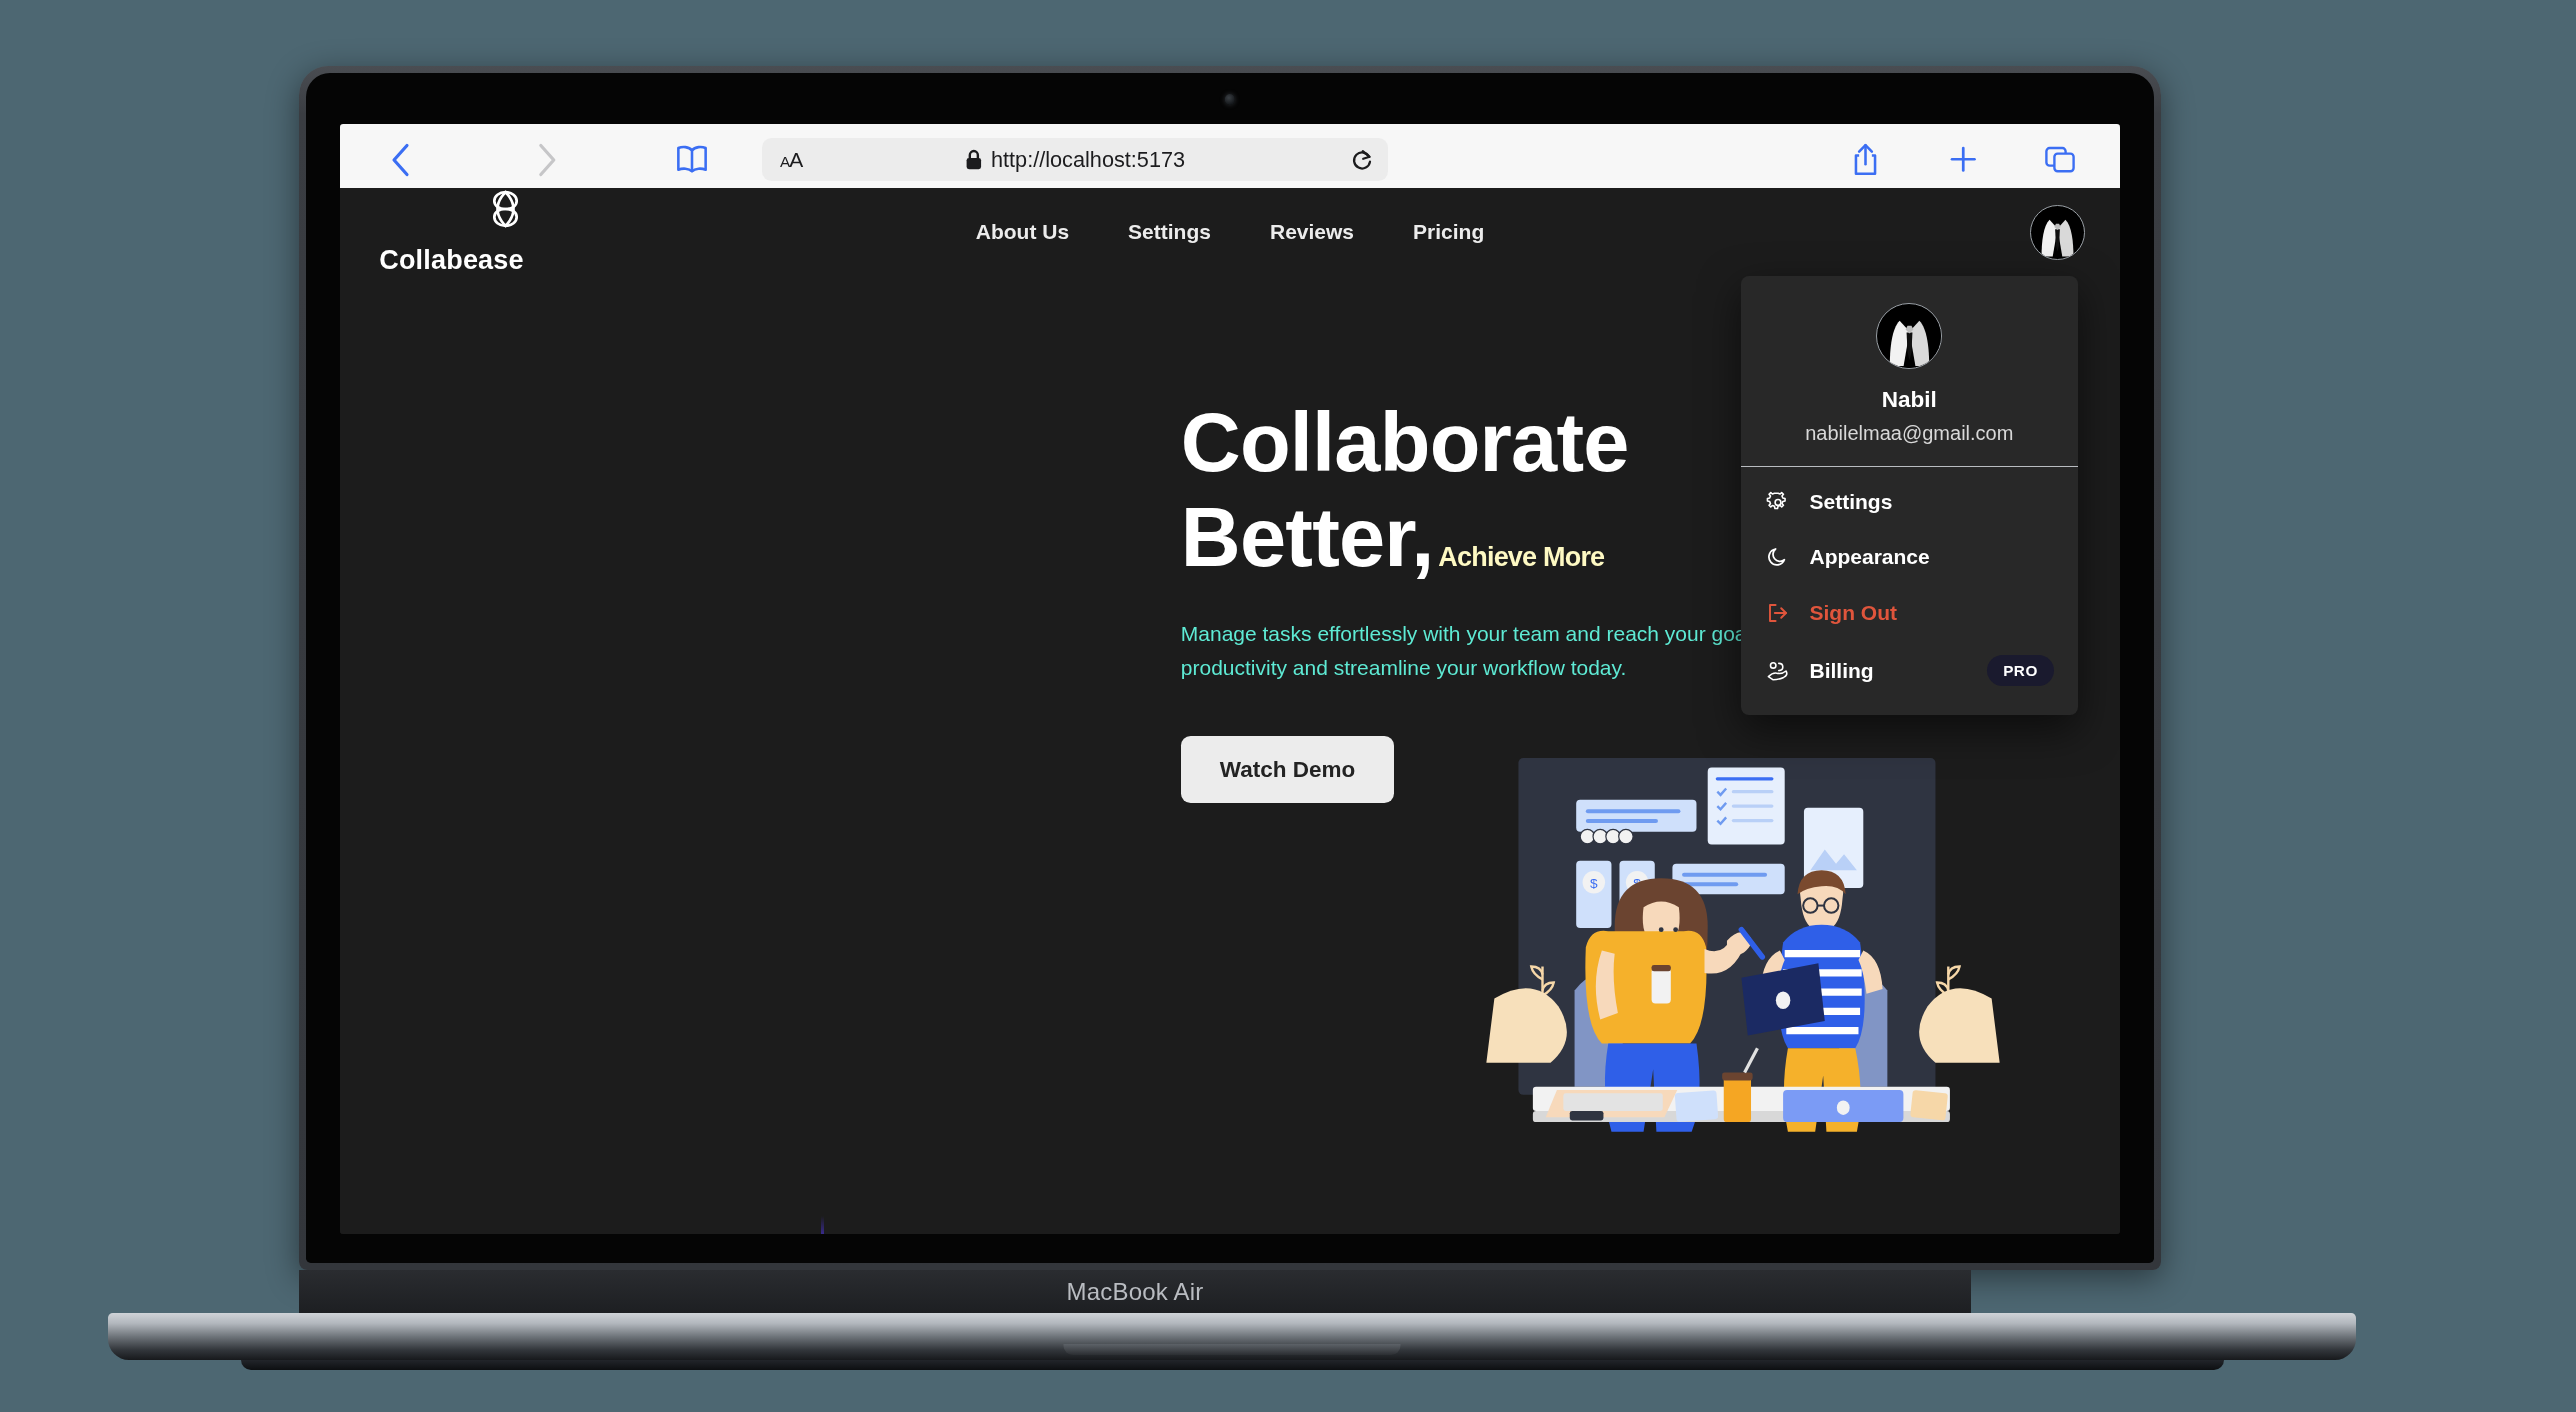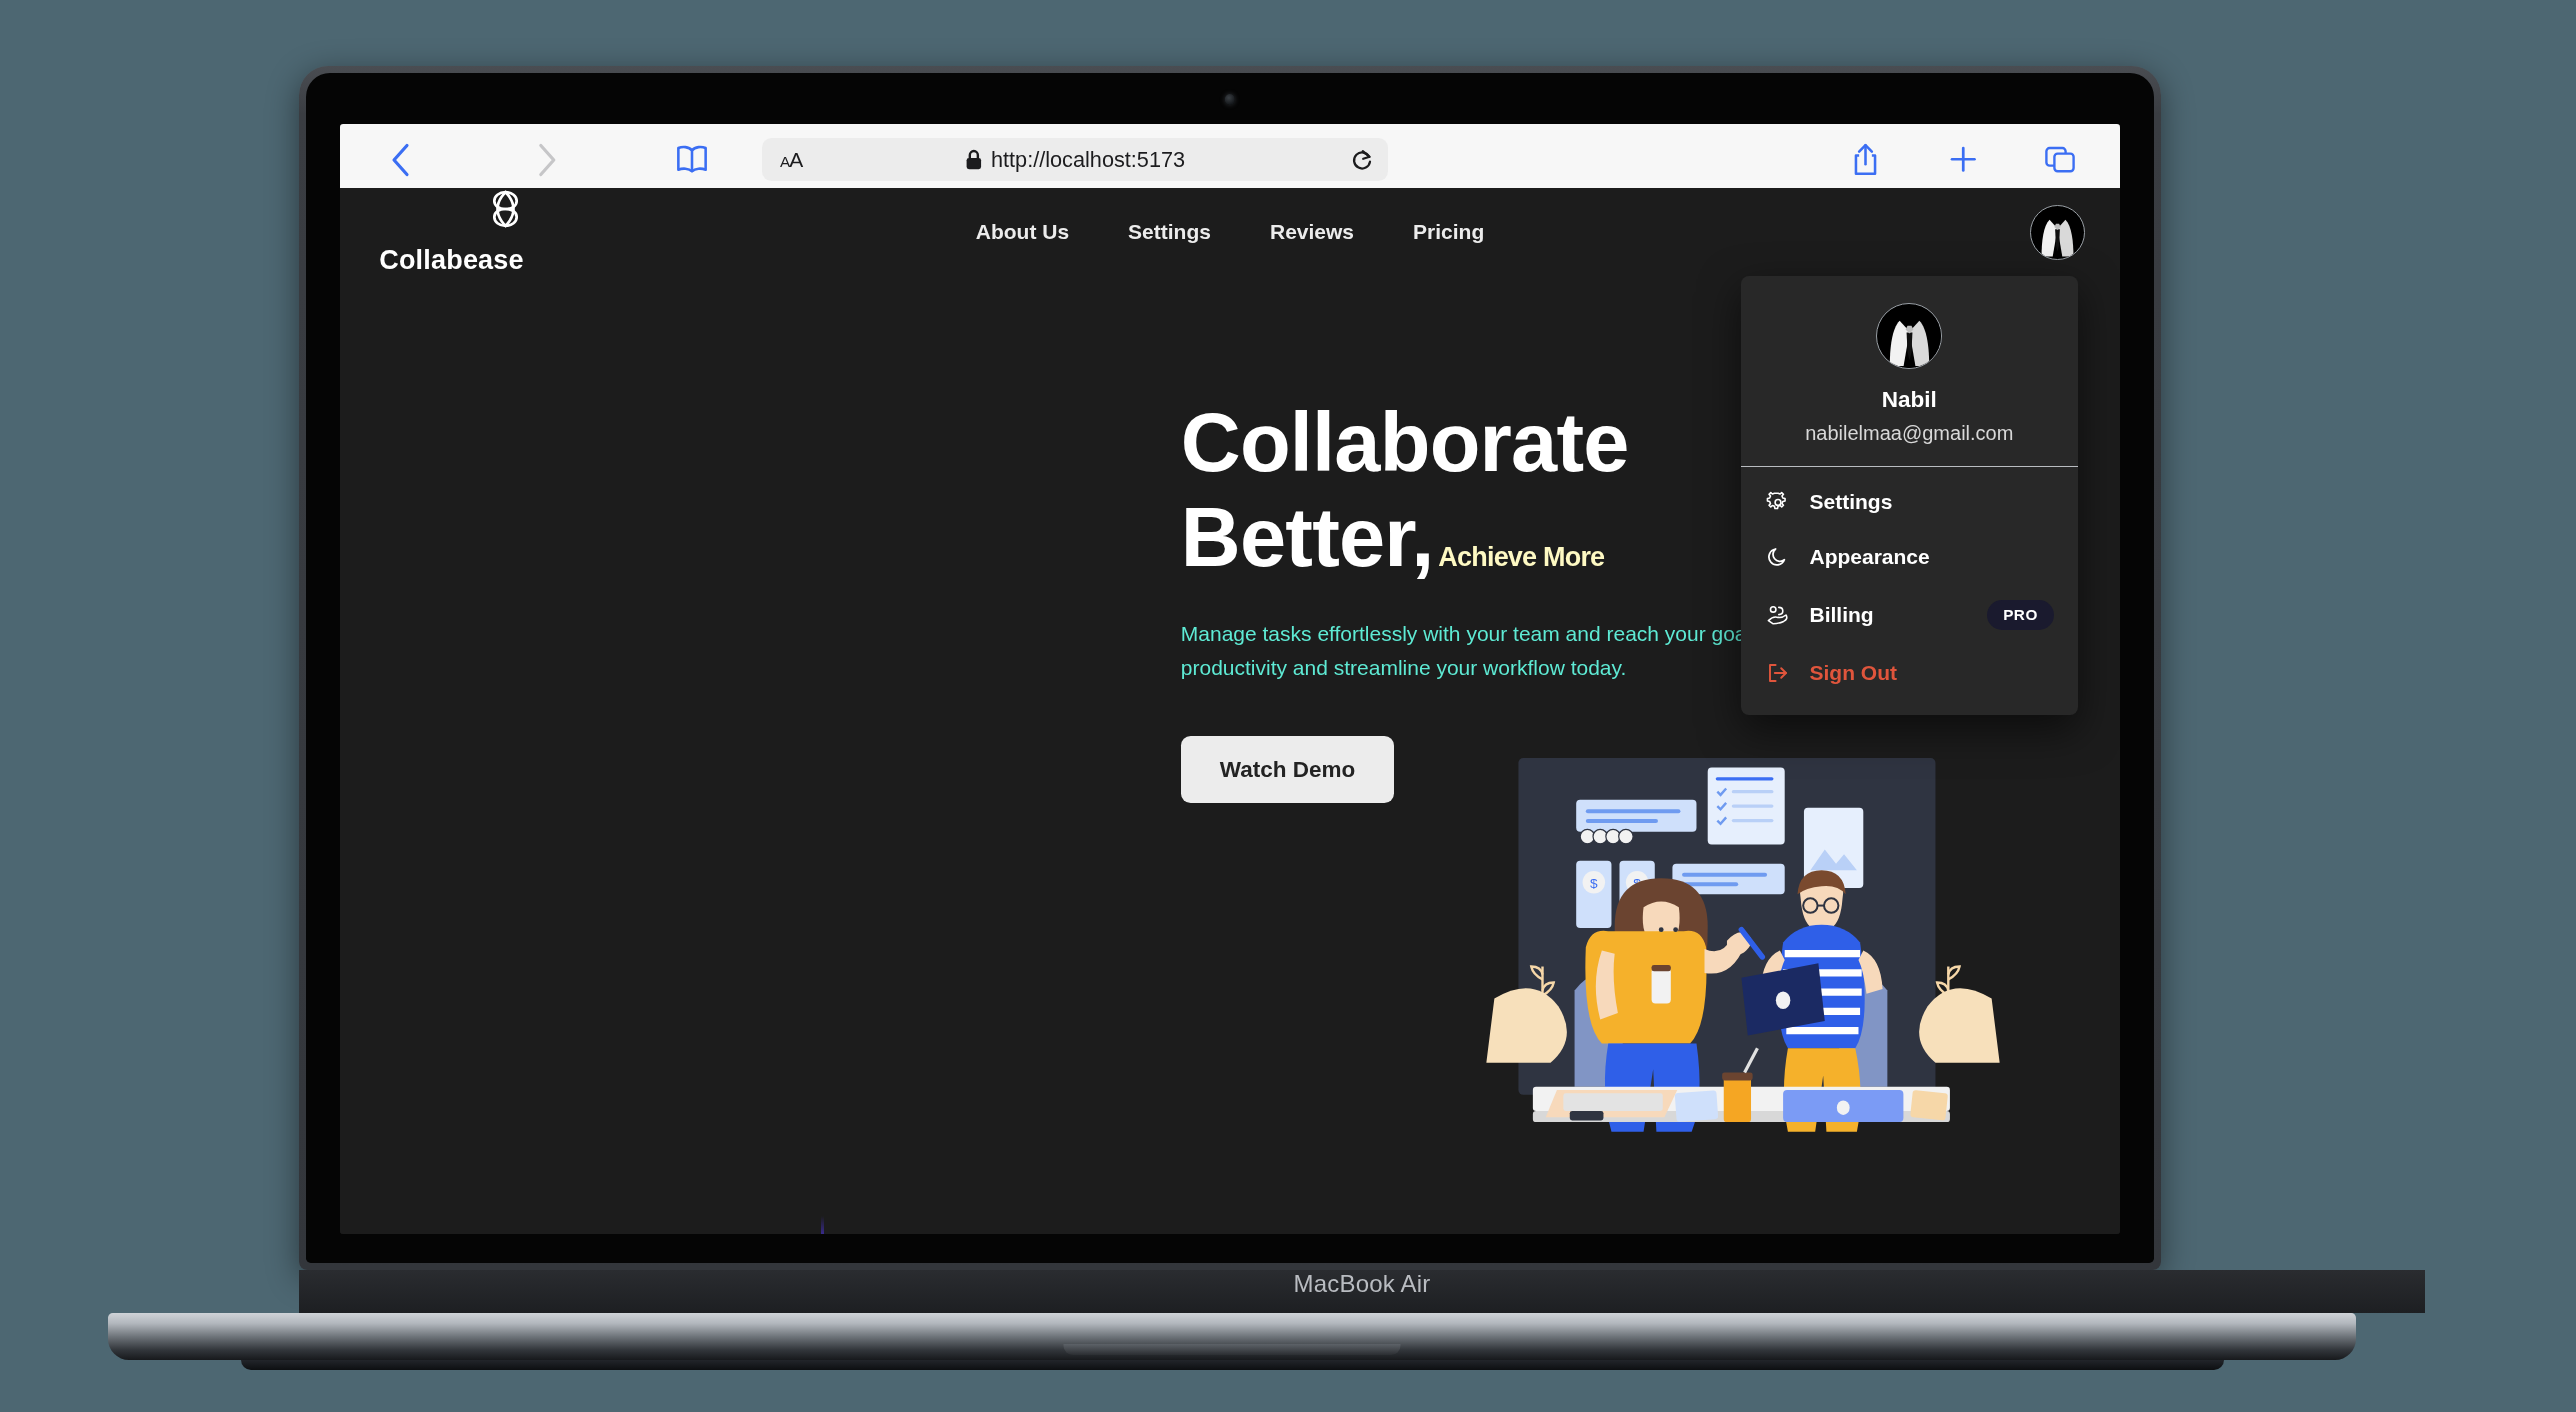--- a/index.html
+++ b/index.html
@@ -38,23 +38,23 @@
   .screen {
     width: 100%; height: 100%;
     background: #1c1c1c;
     border-radius: 3.2px;
     overflow: hidden;
     position: relative;
   }
 
   .laptop-chin {
     position: absolute; left: 299px; top: 1270px;
-    width: 2126px; height: 43px;
+    width: 1672px; height: 43px;
     background: linear-gradient(180deg,#2a2c30 0%, #1d1f22 100%);
-    display: flex; align-items: flex-start; justify-content: center;
+    display: flex; align-items: center; justify-content: center;
   }
   .chin-label {
     color: #b9bcc1; font-size: 24px; letter-spacing: 0.2px;
     font-family: "Liberation Sans", sans-serif;
   }
   .laptop-base {
     position: absolute; left: 108px; top: 1313px;
     width: 2248px; height: 47px;
     background: linear-gradient(180deg,#cfd3d7 0%, #b2b7bd 22%, #6a7076 52%, #33373c 78%, #17191c 100%);
     border-radius: 4.8px 4.8px 21px 21px;
@@ -462,42 +462,42 @@
 
             <div class="dd-item">
               <span class="ic">
                 <svg width="24" height="24" viewBox="0 0 30 30">
                   <path d="M23 18.5 A10 10 0 1 1 12 5 A8 8 0 0 0 23 18.5 Z" fill="none" stroke="#fff" stroke-width="2.2" stroke-linejoin="round"></path>
                 </svg>
               </span>
               <span>Appearance</span>
             </div>
 
+            <div class="dd-item danger">
+              <span class="ic">
+                <svg width="24" height="24" viewBox="0 0 30 30">
+                  <path d="M12 5 H5 V25 H12" fill="none" stroke="#e0553c" stroke-width="2.4" stroke-linecap="round" stroke-linejoin="round"></path>
+                  <line x1="11" y1="15" x2="25" y2="15" stroke="#e0553c" stroke-width="2.4" stroke-linecap="round"></line>
+                  <path d="M19 9 L25 15 L19 21" fill="none" stroke="#e0553c" stroke-width="2.4" stroke-linecap="round" stroke-linejoin="round"></path>
+                </svg>
+              </span>
+              <span>Sign Out</span>
+            </div>
+
             <div class="dd-item">
               <span class="ic">
                 <svg width="24" height="24" viewBox="0 0 30 30">
                   <circle cx="9" cy="8" r="3.4" fill="none" stroke="#fff" stroke-width="2"></circle>
                   <path d="M16 5.5 q5 0 5 4.5 q0 4.5 -5 4.5" fill="none" stroke="#fff" stroke-width="2" stroke-linecap="round"></path>
                   <path d="M3 22 q6 -6 12 -4 q5 1 10 -3 q3 5 -3 8 q-7 3 -13 3 z" fill="none" stroke="#fff" stroke-width="2" stroke-linejoin="round"></path>
                 </svg>
               </span>
               <span>Billing</span>
               <span class="pro-badge">PRO</span>
             </div>
-
-            <div class="dd-item danger">
-              <span class="ic">
-                <svg width="24" height="24" viewBox="0 0 30 30">
-                  <path d="M12 5 H5 V25 H12" fill="none" stroke="#e0553c" stroke-width="2.4" stroke-linecap="round" stroke-linejoin="round"></path>
-                  <line x1="11" y1="15" x2="25" y2="15" stroke="#e0553c" stroke-width="2.4" stroke-linecap="round"></line>
-                  <path d="M19 9 L25 15 L19 21" fill="none" stroke="#e0553c" stroke-width="2.4" stroke-linecap="round" stroke-linejoin="round"></path>
-                </svg>
-              </span>
-              <span>Sign Out</span>
-            </div>
           </div>
 
         </div>
       </div>
     </div>
   </div>
 
   <div class="laptop-chin">
     <span class="chin-label">MacBook Air</span>
   </div>

